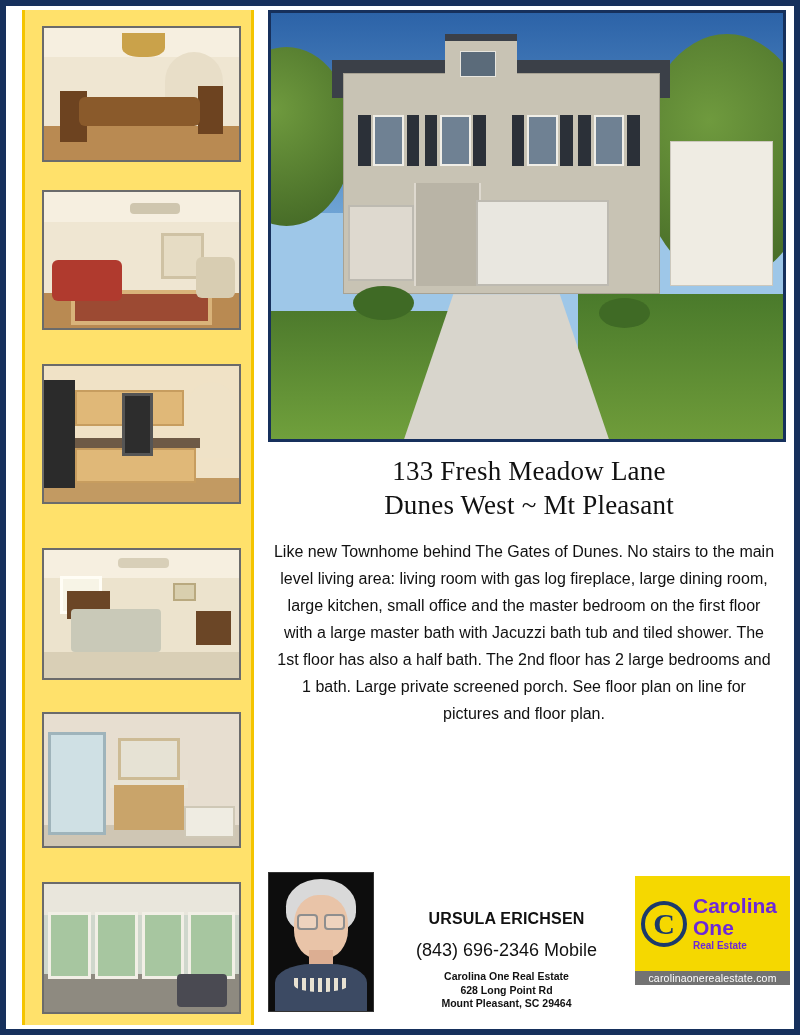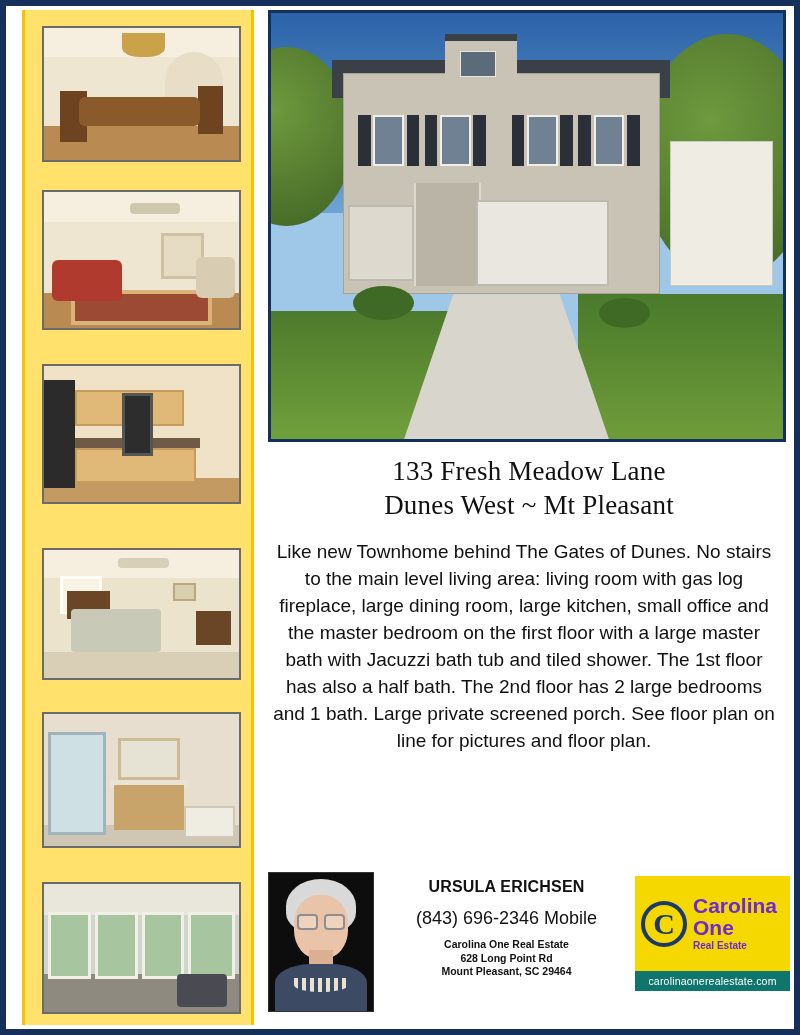--- a/index.html
+++ b/index.html
@@ -89,21 +89,21 @@
     font-size: 23px;
     font-weight: bold;
     letter-spacing: .3px;
   }
 
   #description {
     margin-top: 16px;
     width: 504px;
     margin-left: 4px;
     text-align: center;
-    font-size: 19px;
+    font-size: 16px;
     line-height: 27px;
     color: #111;
   }
 
   
   #agent-block {
     position: absolute;
     left: 262px; top: 866px;
     width: 522px; height: 150px;
     display: flex;
@@ -115,20 +115,21 @@
     border: 1px solid #333;
     overflow: hidden;
     background: #111;
     flex: none;
   }
   #agent-info {
     flex: 1;
     text-align: center;
     padding: 6px 4px 0 8px;
     color: #111;
+    margin-top: 32px;
   }
   #agent-name {
     font-size: 16px;
     font-weight: bold;
     letter-spacing: .2px;
   }
   .agent-phone {
     font-size: 18px;
     line-height: 16px;
     margin-top: 0;
@@ -163,23 +164,23 @@
     font-size: 30px;
     font-weight: bold;
     display: flex; align-items: center; justify-content: center;
     flex: none;
     background: #f5d800;
   }
   #brand-words { color: #6d28d9; line-height: 1.05; }
   #brand-line1 { font-size: 21px; font-weight: bold; }
   #brand-line2 { font-size: 10px; font-weight: bold; margin-top: 2px; }
   #brand-bottom {
-    background: #0f766e;
+    background: #737373;
     color: #ffffff;
-    height: 20px;
+    height: 14px;
     font-size: 10.5px;
     display: flex; align-items: center; justify-content: center;
     letter-spacing: .2px;
   }
 
   
   .sky { position:absolute; left:0; right:0; top:0; }
 
   
   #hero-sky { height: 47%; background: linear-gradient(#2c63a8, #6ea3d4); }

